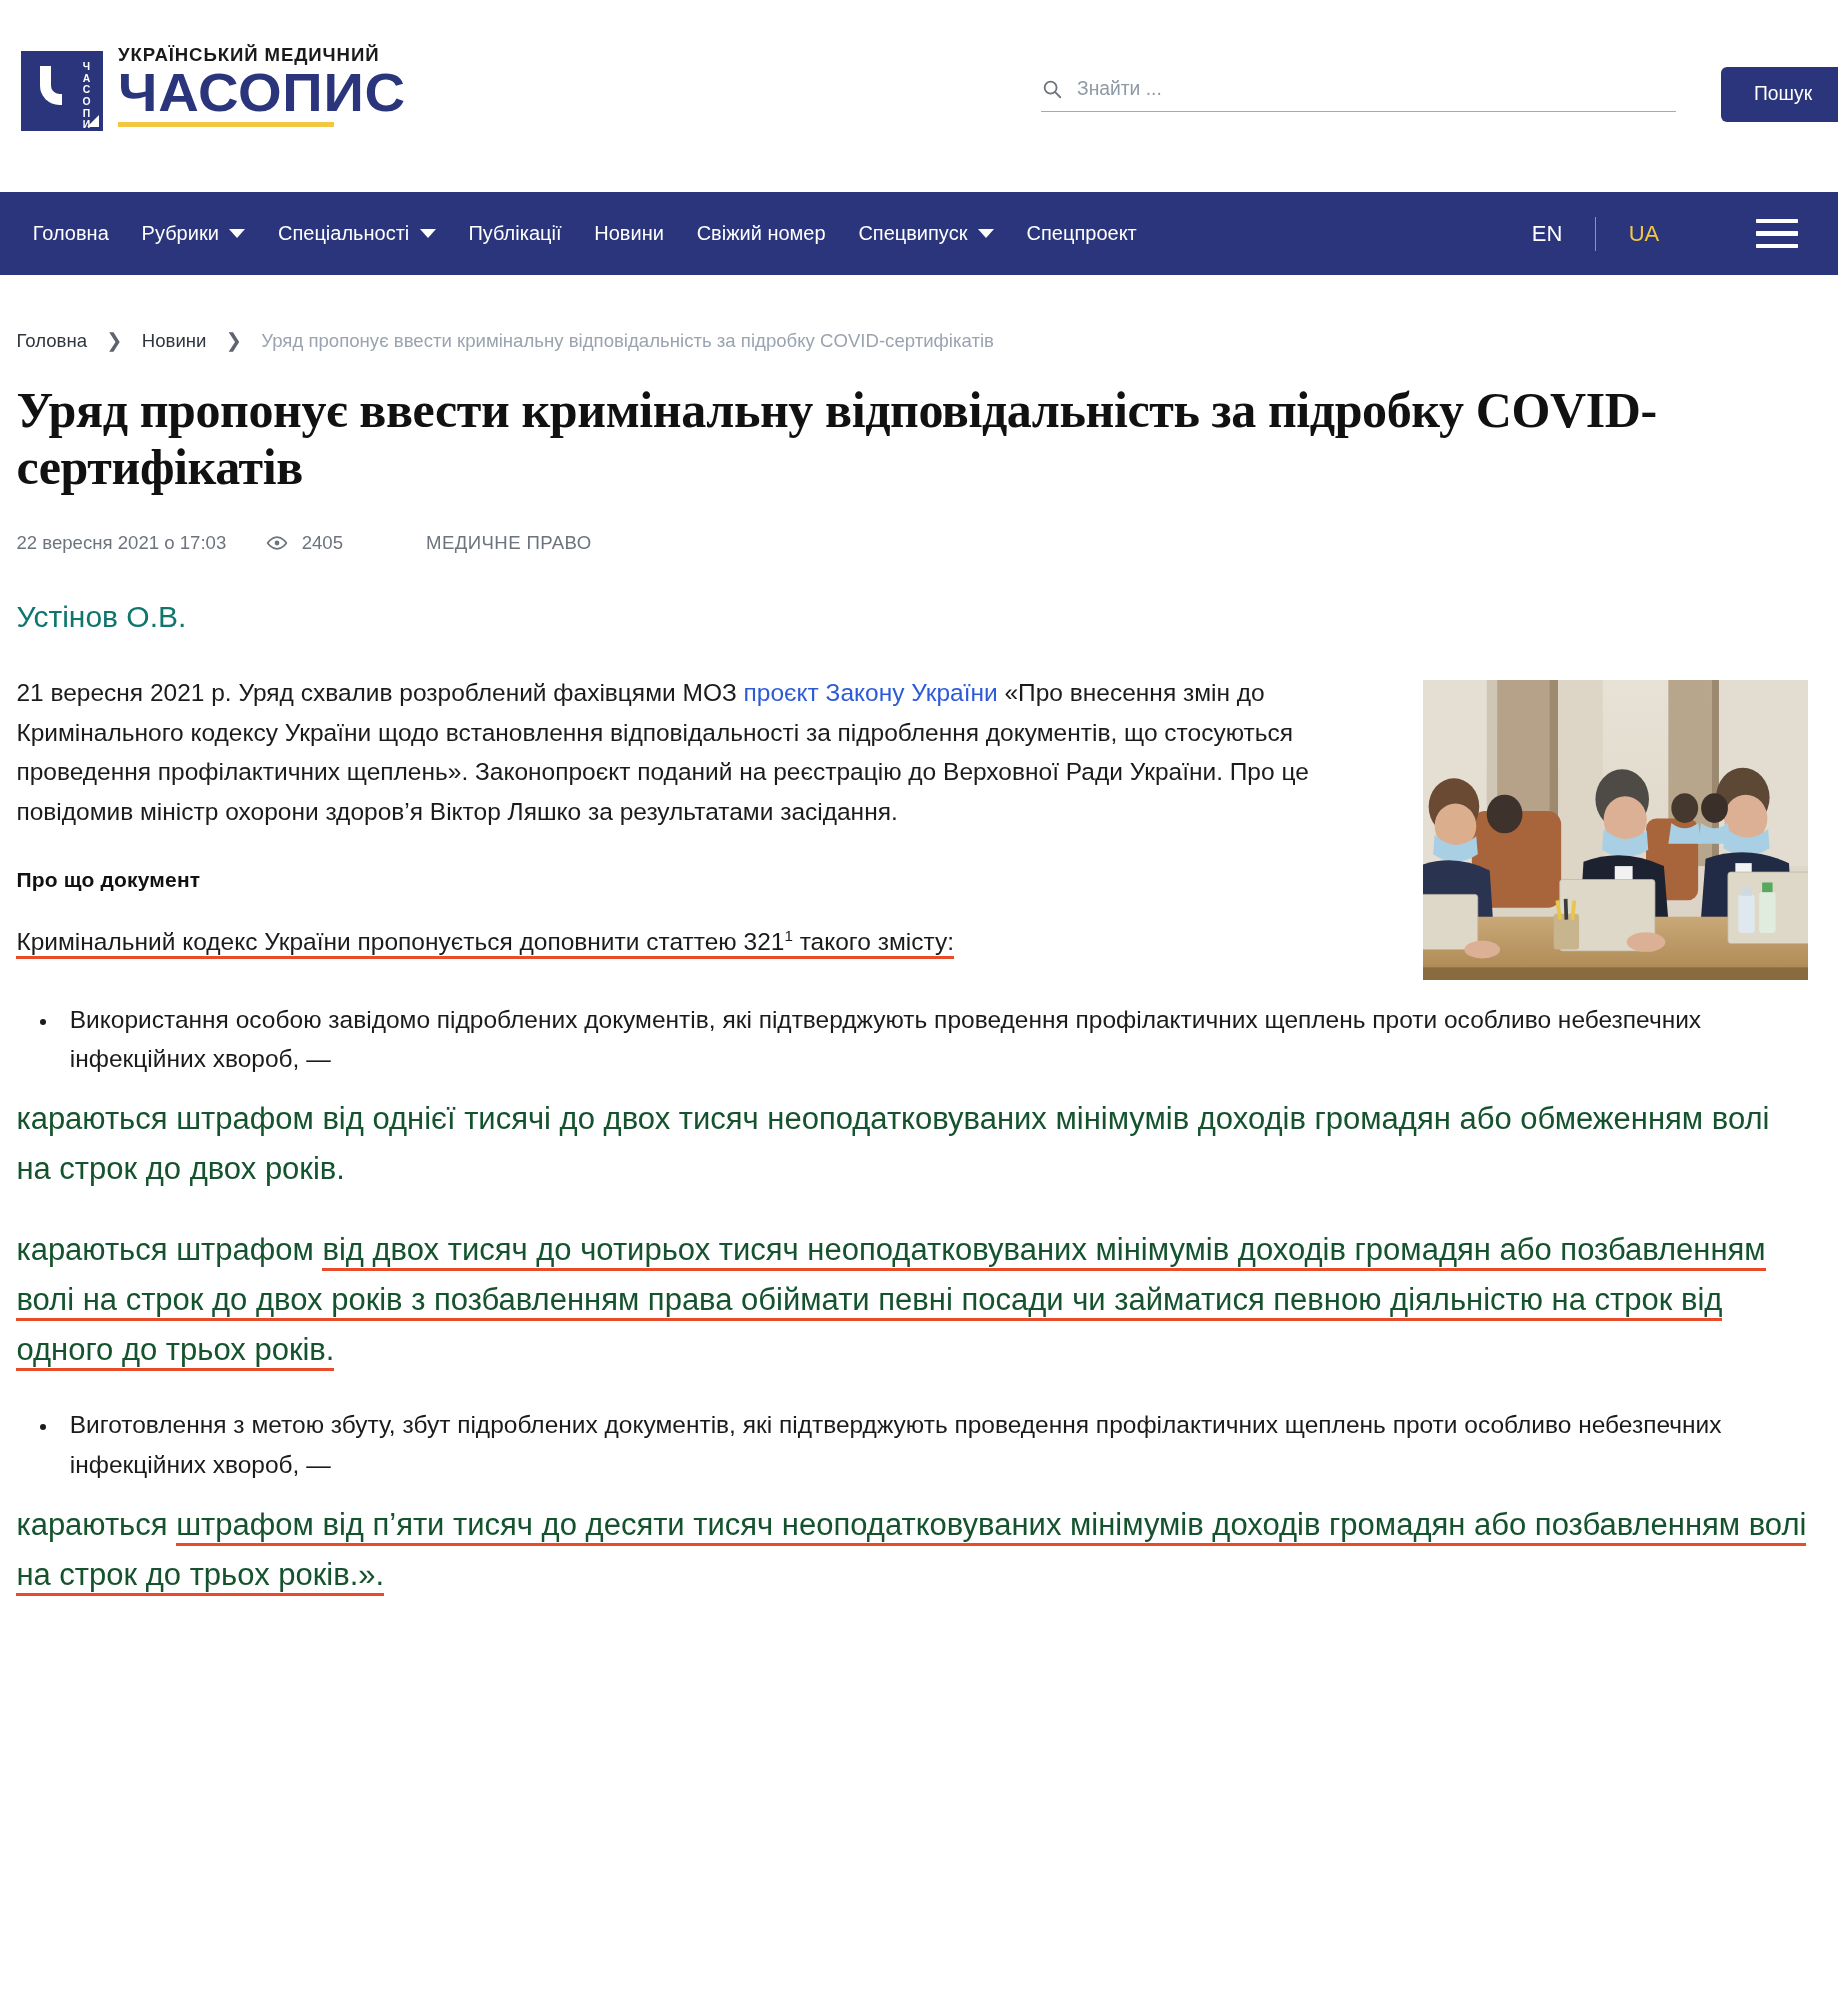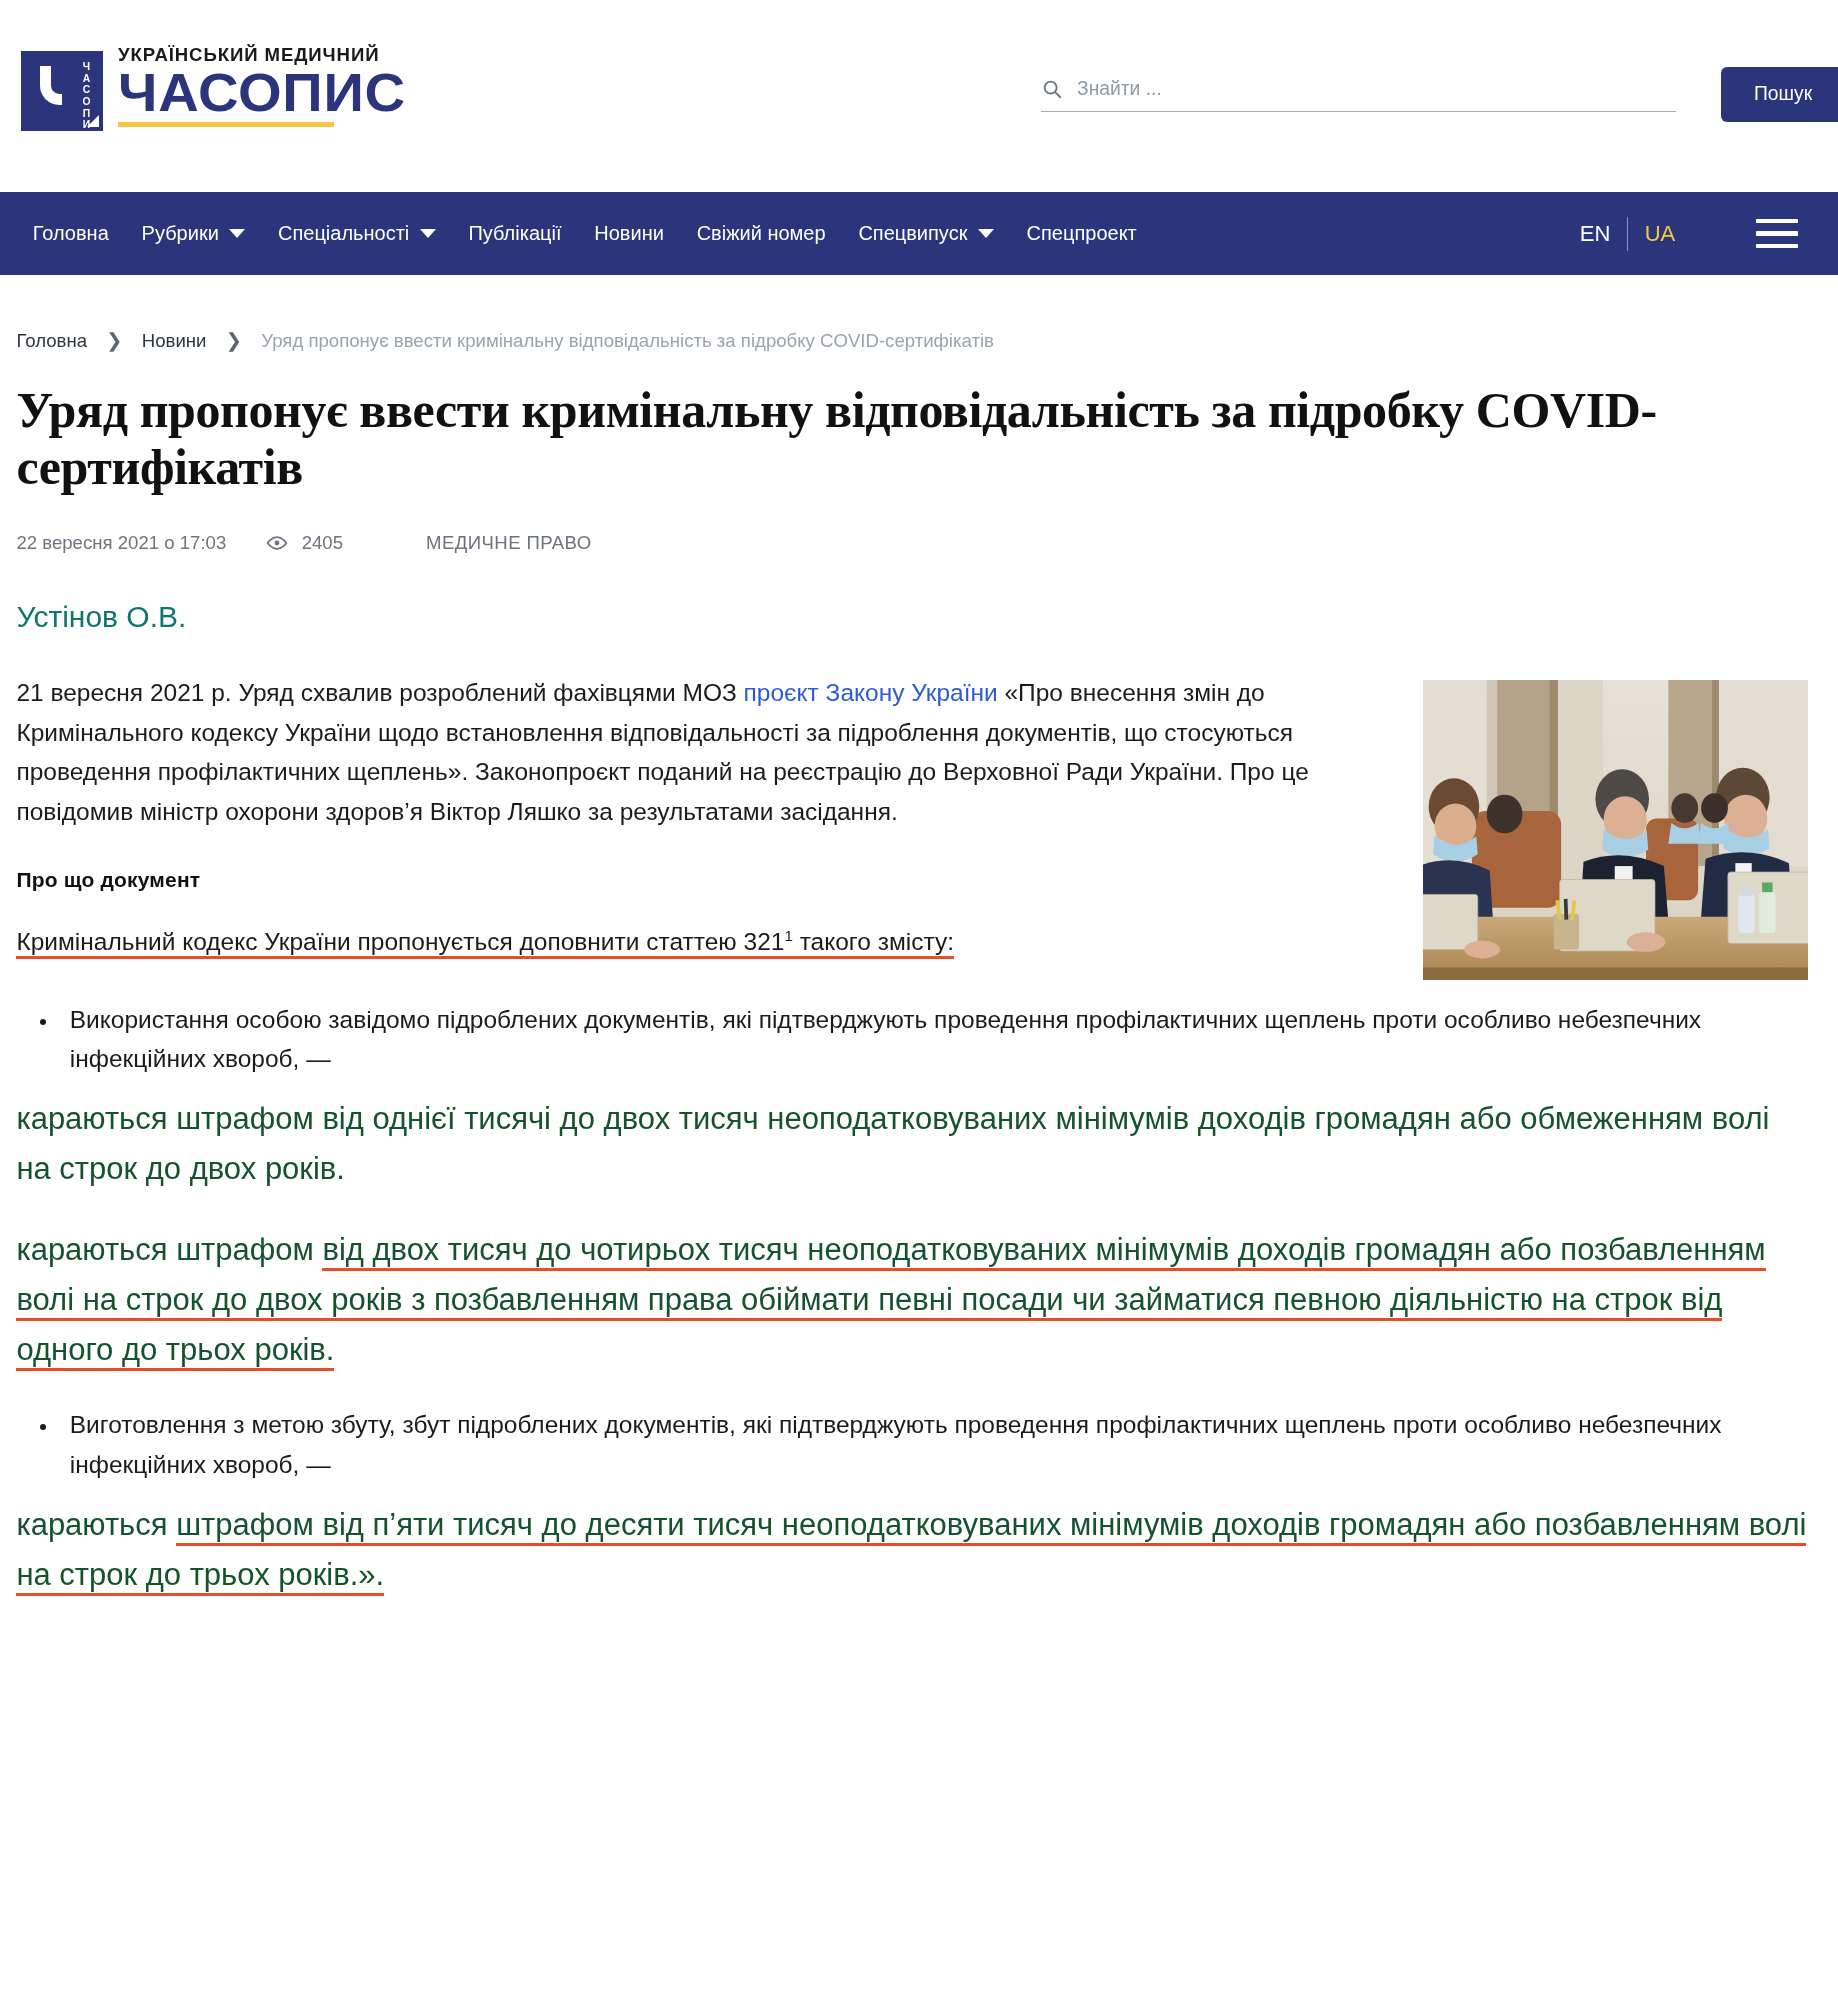--- a/index.html
+++ b/index.html
@@ -129,21 +129,21 @@
   }
   .caret {
     width: 0; height: 0;
     border-left: 8.2px solid transparent;
     border-right: 8.2px solid transparent;
     border-top: 9.7px solid #ffffff;
     display: inline-block;
   }
   .nav-right {
     margin-left: auto;
-    display: flex; align-items: center; gap: 0;
+    display: flex; align-items: center; gap: 16px;
   }
   .lang { font-size: 22px; padding: 0 16.4px; cursor: pointer; }
   .lang.en { color: #ffffff; }
   .lang.ua { color: #f2c744; }
   .lang-sep { width: 1.5px; height: 34px; background: #8d93bb; }
   .burger {
     margin-left: 64px; margin-right: 10.4px;
     width: 42px; cursor: pointer;
     display: flex; flex-direction: column; gap: 8.2px;
   }

